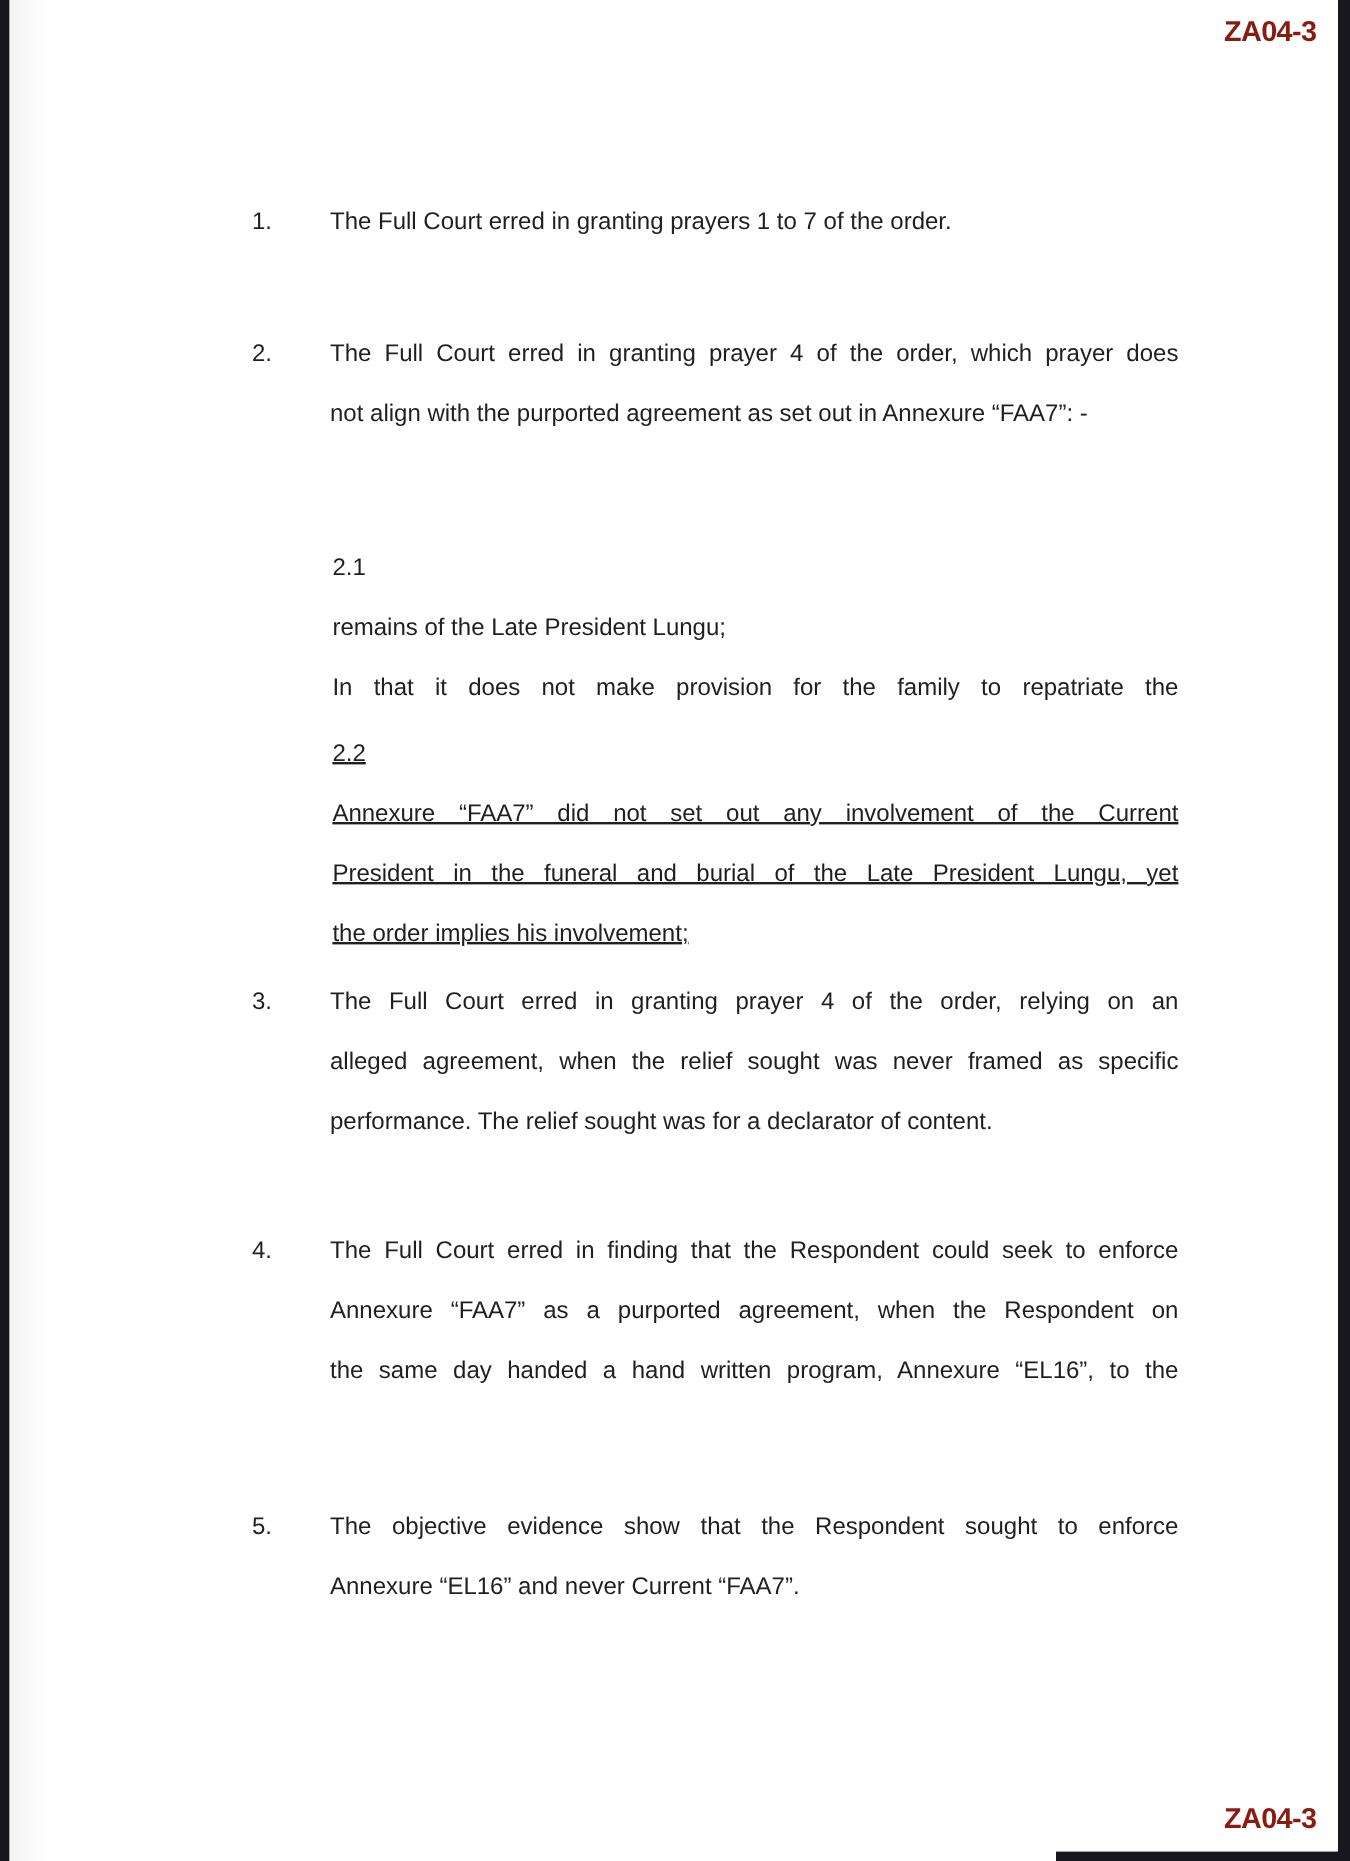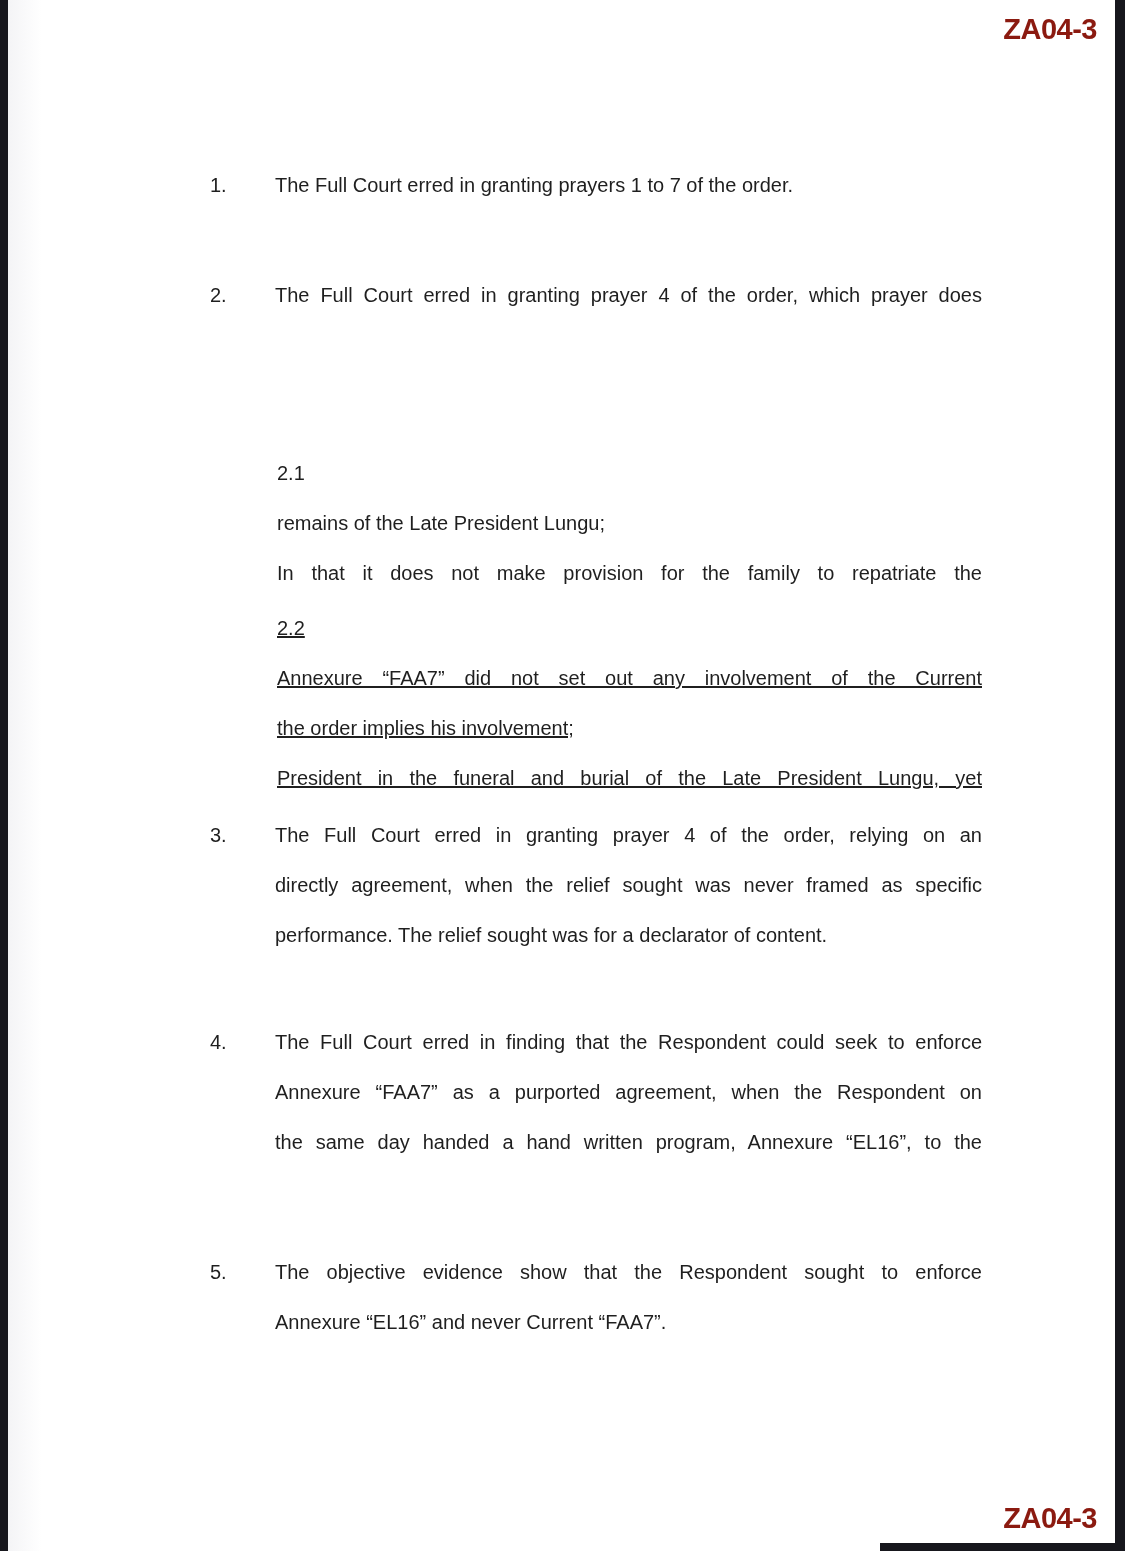--- a/index.html
+++ b/index.html
@@ -25,21 +25,21 @@
     position:absolute;left:1115px;top:0;width:10px;height:1551px;
     background:var(--edge-black,#17171d);
   }
   .edge-bottom-right{
     position:absolute;left:880px;top:1543px;width:245px;height:8px;
     background:var(--edge-black,#17171d);
   }
   
   .page-code{
     position:absolute;right:28px;
-    font-size:29px;font-weight:bold;letter-spacing:-0.5px;
+    font-size:24px;font-weight:bold;letter-spacing:-0.5px;
     color:var(--accent-red,#8b1a10);
   }
   .page-code.top{top:13px;}
   .page-code.bottom{top:1502px;}
   
   .item{
     position:absolute;display:flex;
     font-size:20px;
   }
   .item.main{left:210px;width:772px;}
@@ -71,42 +71,43 @@
       <div class="item main" style="top: 160px;">
         <div class="num">1.</div>
         <div class="text">
           <div class="line last">The Full Court erred in granting prayers 1 to 7 of the order.</div>
         </div>
       </div>
       <div class="item main" style="top: 270px;">
         <div class="num">2.</div>
         <div class="text">
           <div class="line">The Full Court erred in granting prayer 4 of the order, which prayer does</div>
+          <div class="line last">not align with the purported agreement as set out in Annexure “FAA7”: -</div>
         </div>
       </div>
       <div class="item sub" style="top: 448px;">
         <div class="num">2.1</div>
         <div class="text">
           <div class="line last">remains of the Late President Lungu;</div>
           <div class="line">In that it does not make provision for the family to repatriate the</div>
         </div>
       </div>
       <div class="item sub" style="top: 603px; text-decoration: underline;">
         <div class="num">2.2</div>
         <div class="text">
           <div class="line">Annexure “FAA7” did not set out any involvement of the Current</div>
+          <div class="line">President in the funeral and burial of the Late President Lungu, yet</div>
           <div class="line last">the order implies his involvement;</div>
-          <div class="line">President in the funeral and burial of the Late President Lungu, yet</div>
         </div>
       </div>
       <div class="item main" style="top: 810px;">
         <div class="num">3.</div>
         <div class="text">
           <div class="line">The Full Court erred in granting prayer 4 of the order, relying on an</div>
-          <div class="line">directly agreement, when the relief sought was never framed as specific</div>
+          <div class="line">alleged agreement, when the relief sought was never framed as specific</div>
           <div class="line last">performance. The relief sought was for a declarator of content.</div>
         </div>
       </div>
       <div class="item main" style="top: 1017px;">
         <div class="num">4.</div>
         <div class="text">
           <div class="line">The Full Court erred in finding that the Respondent could seek to enforce</div>
           <div class="line">Annexure “FAA7” as a purported agreement, when the Respondent on</div>
           <div class="line">the same day handed a hand written program, Annexure “EL16”, to the</div>
         </div>

